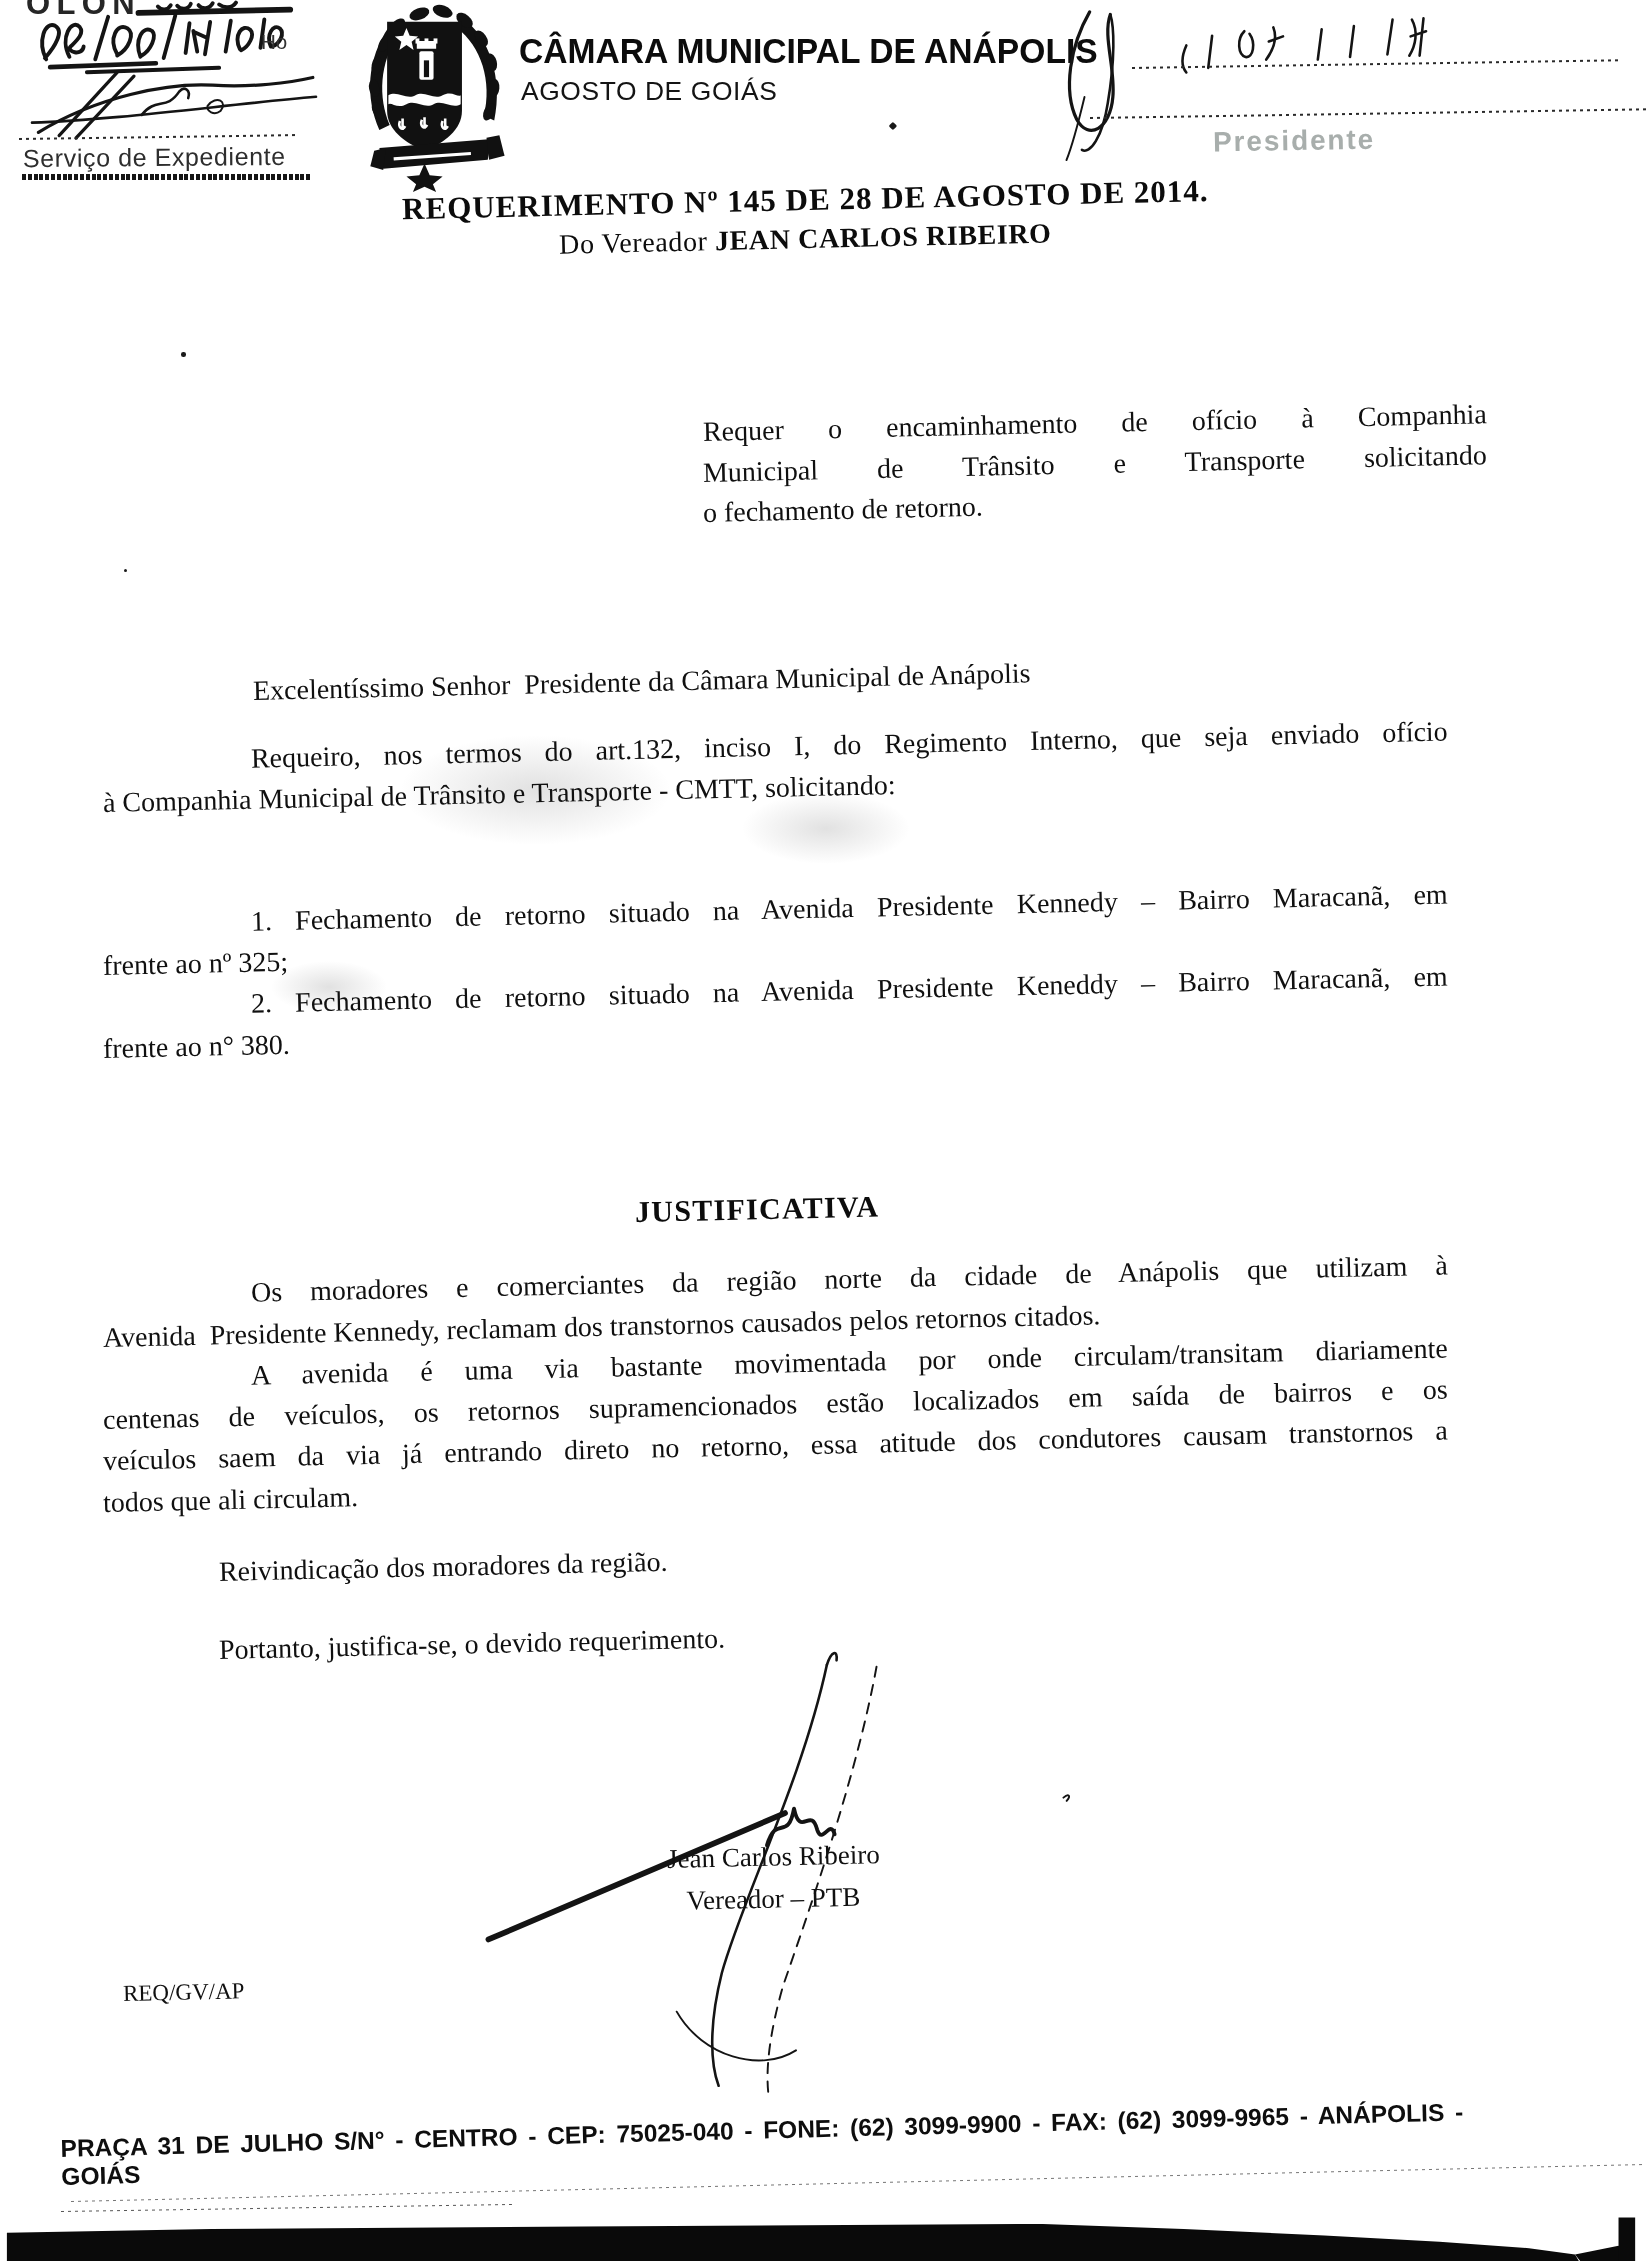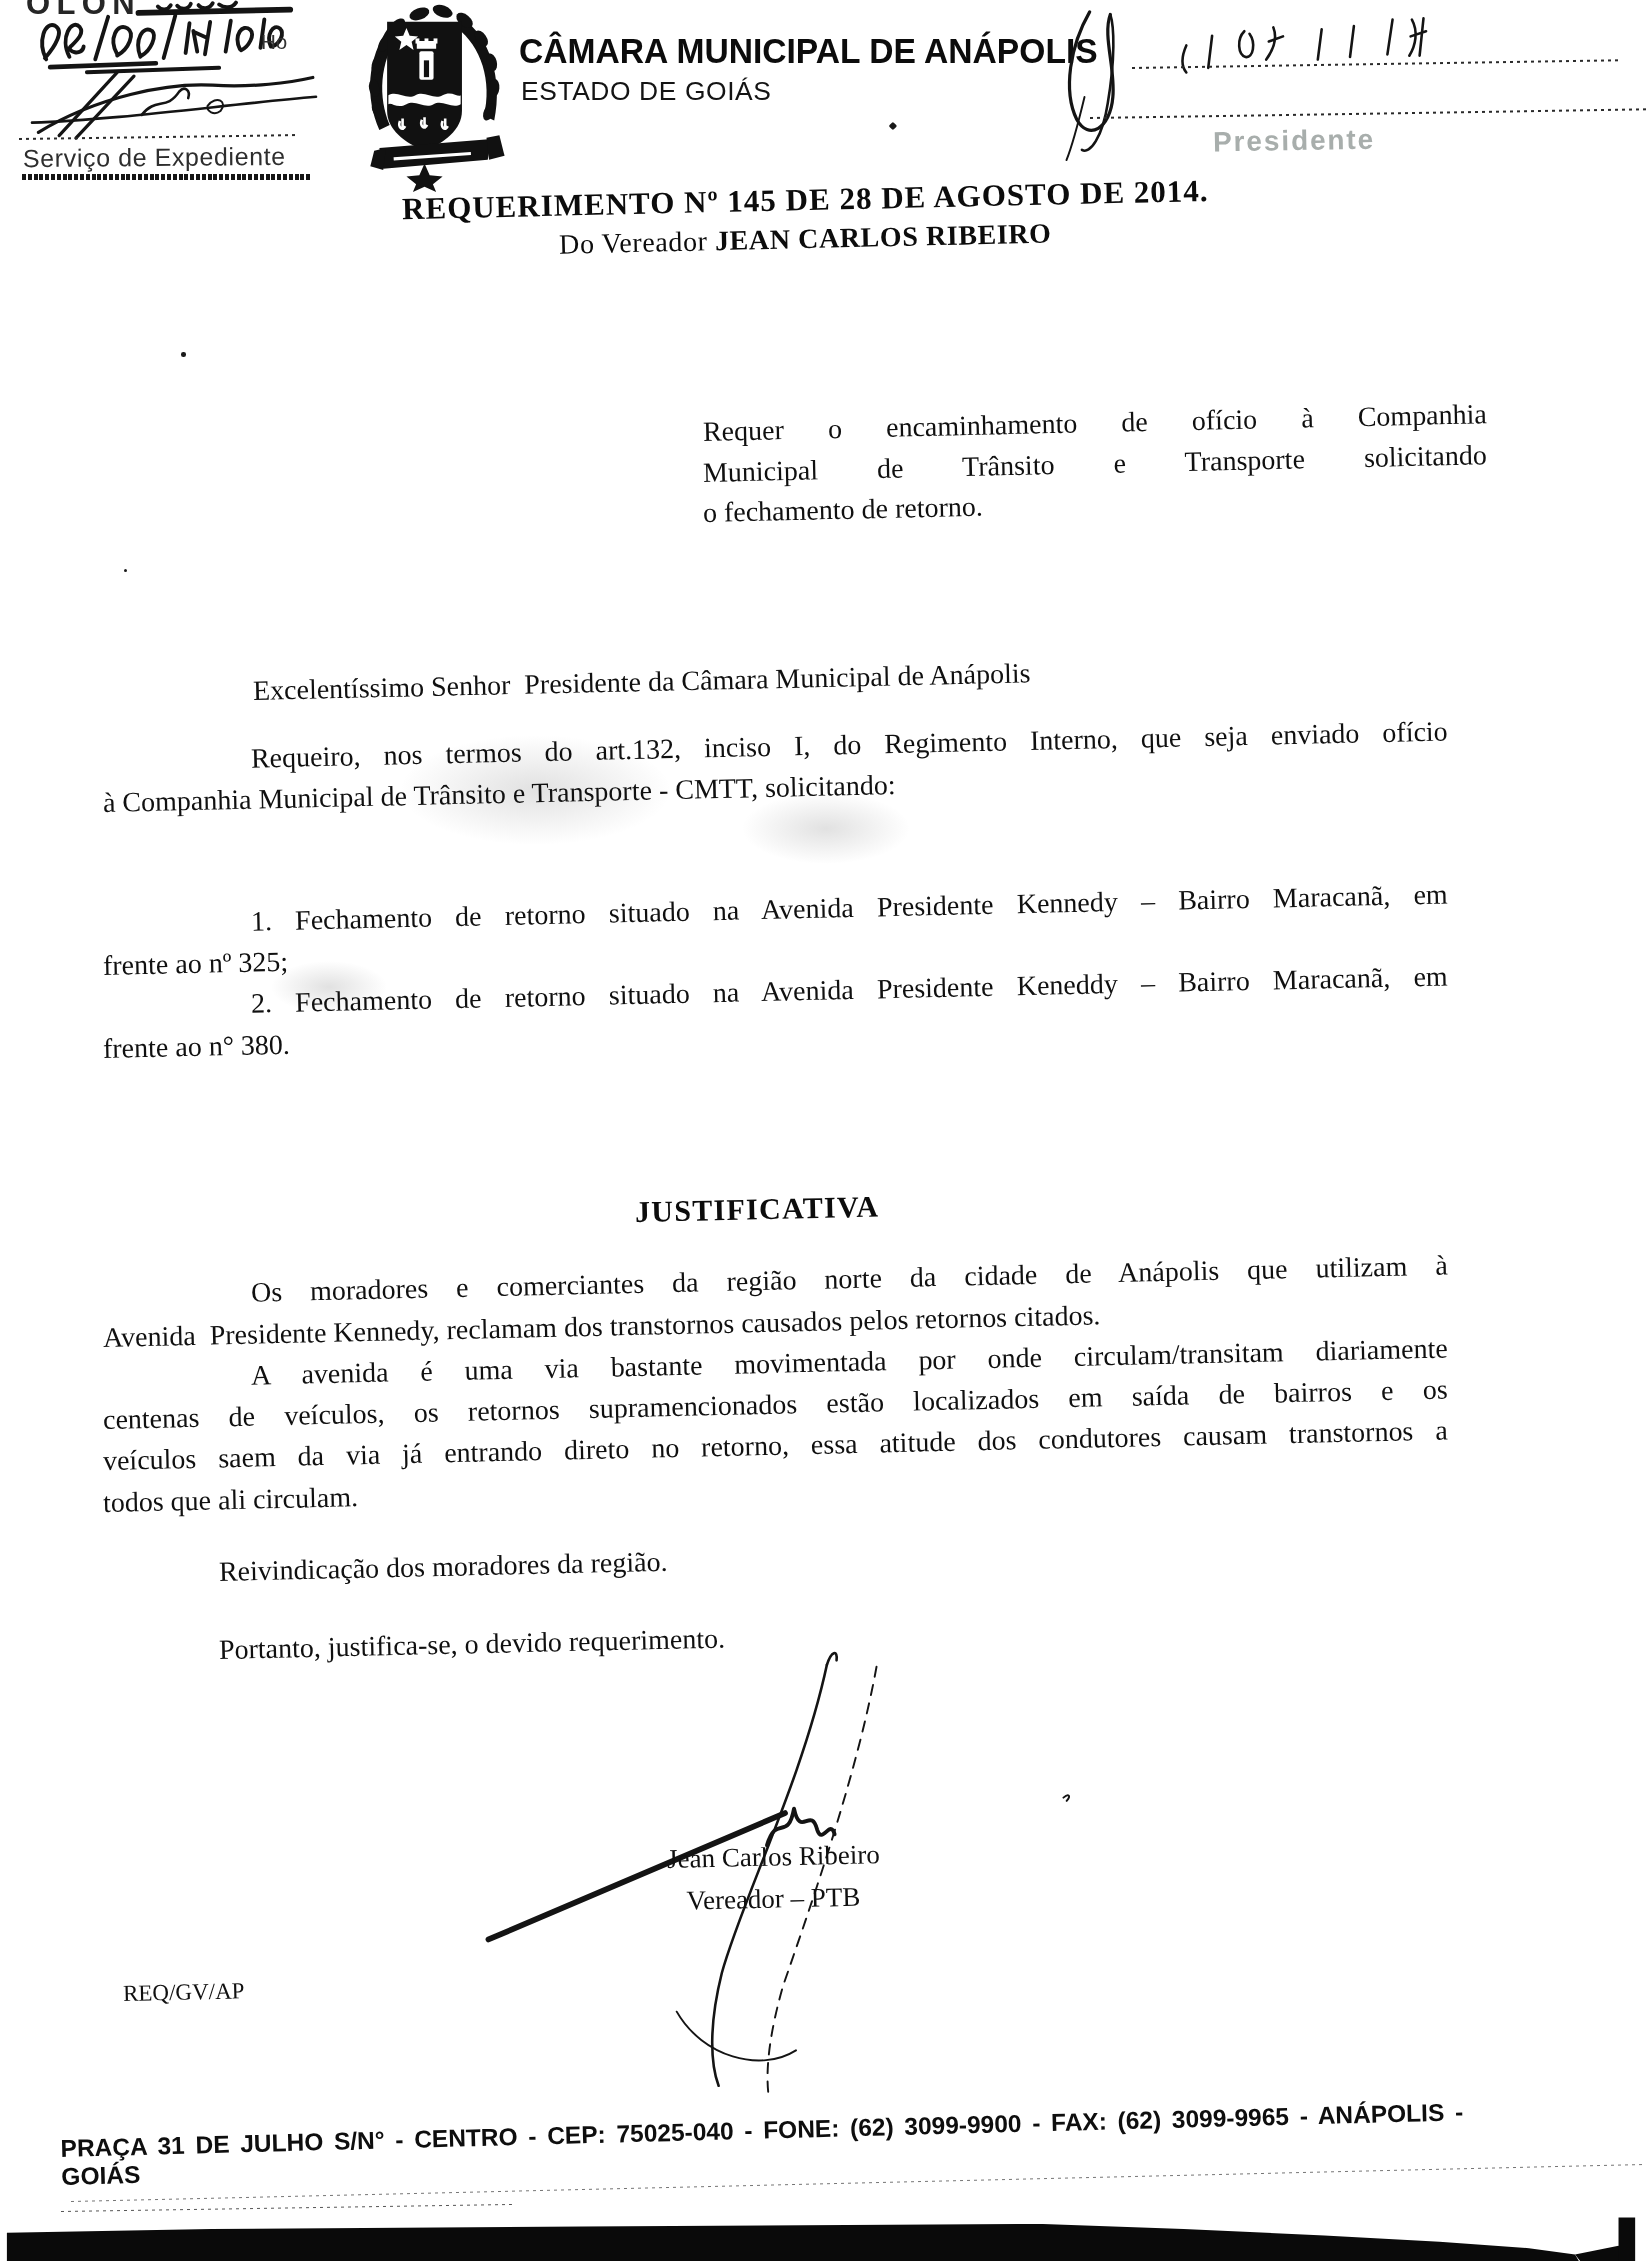--- a/index.html
+++ b/index.html
@@ -130,21 +130,21 @@
 
       <path d="M62,186 C58,196 66,202 70,194 M66,182 L66,200" stroke="#fff" stroke-width="4" fill="none"></path>
       <path d="M96,184 C92,194 100,200 104,192 M100,180 L100,198" stroke="#fff" stroke-width="4" fill="none"></path>
       <path d="M128,186 C124,196 132,202 136,194 M132,182 L132,200" stroke="#fff" stroke-width="4" fill="none"></path>
 
       <rect x="52" y="238" width="120" height="5" transform="rotate(-4 112 240)"></rect>
     </g>
   </svg>
 
   <div class="orgname">CÂMARA MUNICIPAL DE ANÁPOLIS</div>
-  <div class="orgstate">ESTADO DE GOIÁS</div>
+  <div class="orgstate">AGOSTO DE GOIÁS</div>
 
   <svg class="abs" style="left:1051px;top:0" width="580" height="163" viewBox="0 0 900 252" aria-label="01/09/14">
     <path class="ink" stroke-width="5" d="M60,18 C30,70 18,140 40,185 C58,218 92,200 96,150 C100,105 80,55 92,22"></path>
     <path class="ink" stroke-width="4" d="M92,22 C98,40 100,90 88,160 C80,212 60,240 48,232"></path>
     <path class="ink" stroke-width="3" d="M52,150 C40,200 32,228 24,248"></path>
     <path class="ink" stroke-width="4" d="M210,70 C202,88 202,102 210,112"></path>
     <path class="ink" stroke-width="4" d="M250,55 L244,105"></path>
     <path class="ink" stroke-width="4" d="M300,48 C288,60 290,84 302,88 C314,90 318,66 308,52"></path>
     <path class="ink" stroke-width="4" d="M345,42 C352,60 344,78 334,92 M338,64 L360,56"></path>
     <path class="ink" stroke-width="4" d="M420,45 L414,92"></path>

